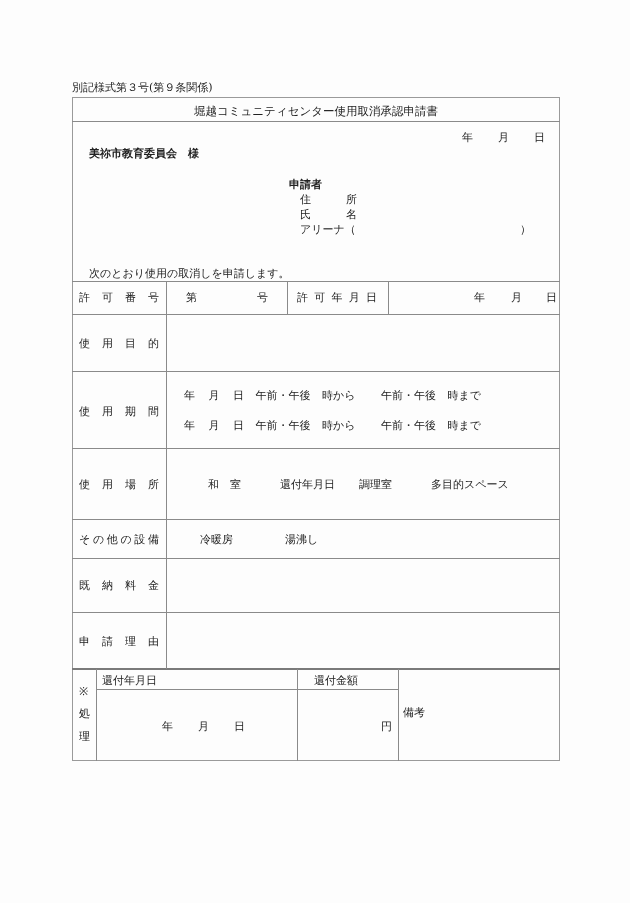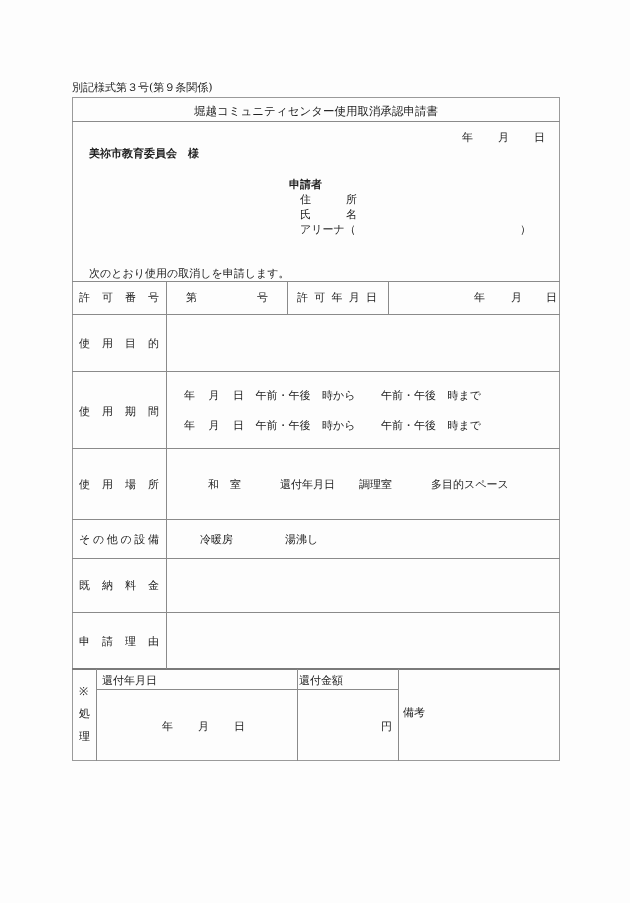--- a/index.html
+++ b/index.html
@@ -144,19 +144,19 @@
 <div class="vline" style="left:96px; top:669px; height:92px;"></div>
 <div class="vline" style="left:297px; top:669px; height:92px;"></div>
 <div class="vline" style="left:398px; top:669px; height:92px;"></div>
 <div class="hline" style="left:96px; top:689px; width:302px;"></div>
 
 <div class="abs" style="left:79px; top:683px;">※</div>
 <div class="abs" style="left:79px; top:706px;">処</div>
 <div class="abs" style="left:79px; top:729px;">理</div>
 
 <div class="abs" style="left:102px; top:673px;">還付年月日</div>
-<div class="abs" style="left:299px; top:673px;">還付金額</div>
+<div class="abs" style="left:314px; top:673px;">還付金額</div>
 <div class="abs" style="left:403px; top:705px;">備考</div>
 
 <div class="abs" style="left:162px; top:719px;">年</div>
 <div class="abs" style="left:198px; top:719px;">月</div>
 <div class="abs" style="left:234px; top:719px;">日</div>
 <div class="abs" style="left:381px; top:719px;">円</div>
 
 </body></html>

